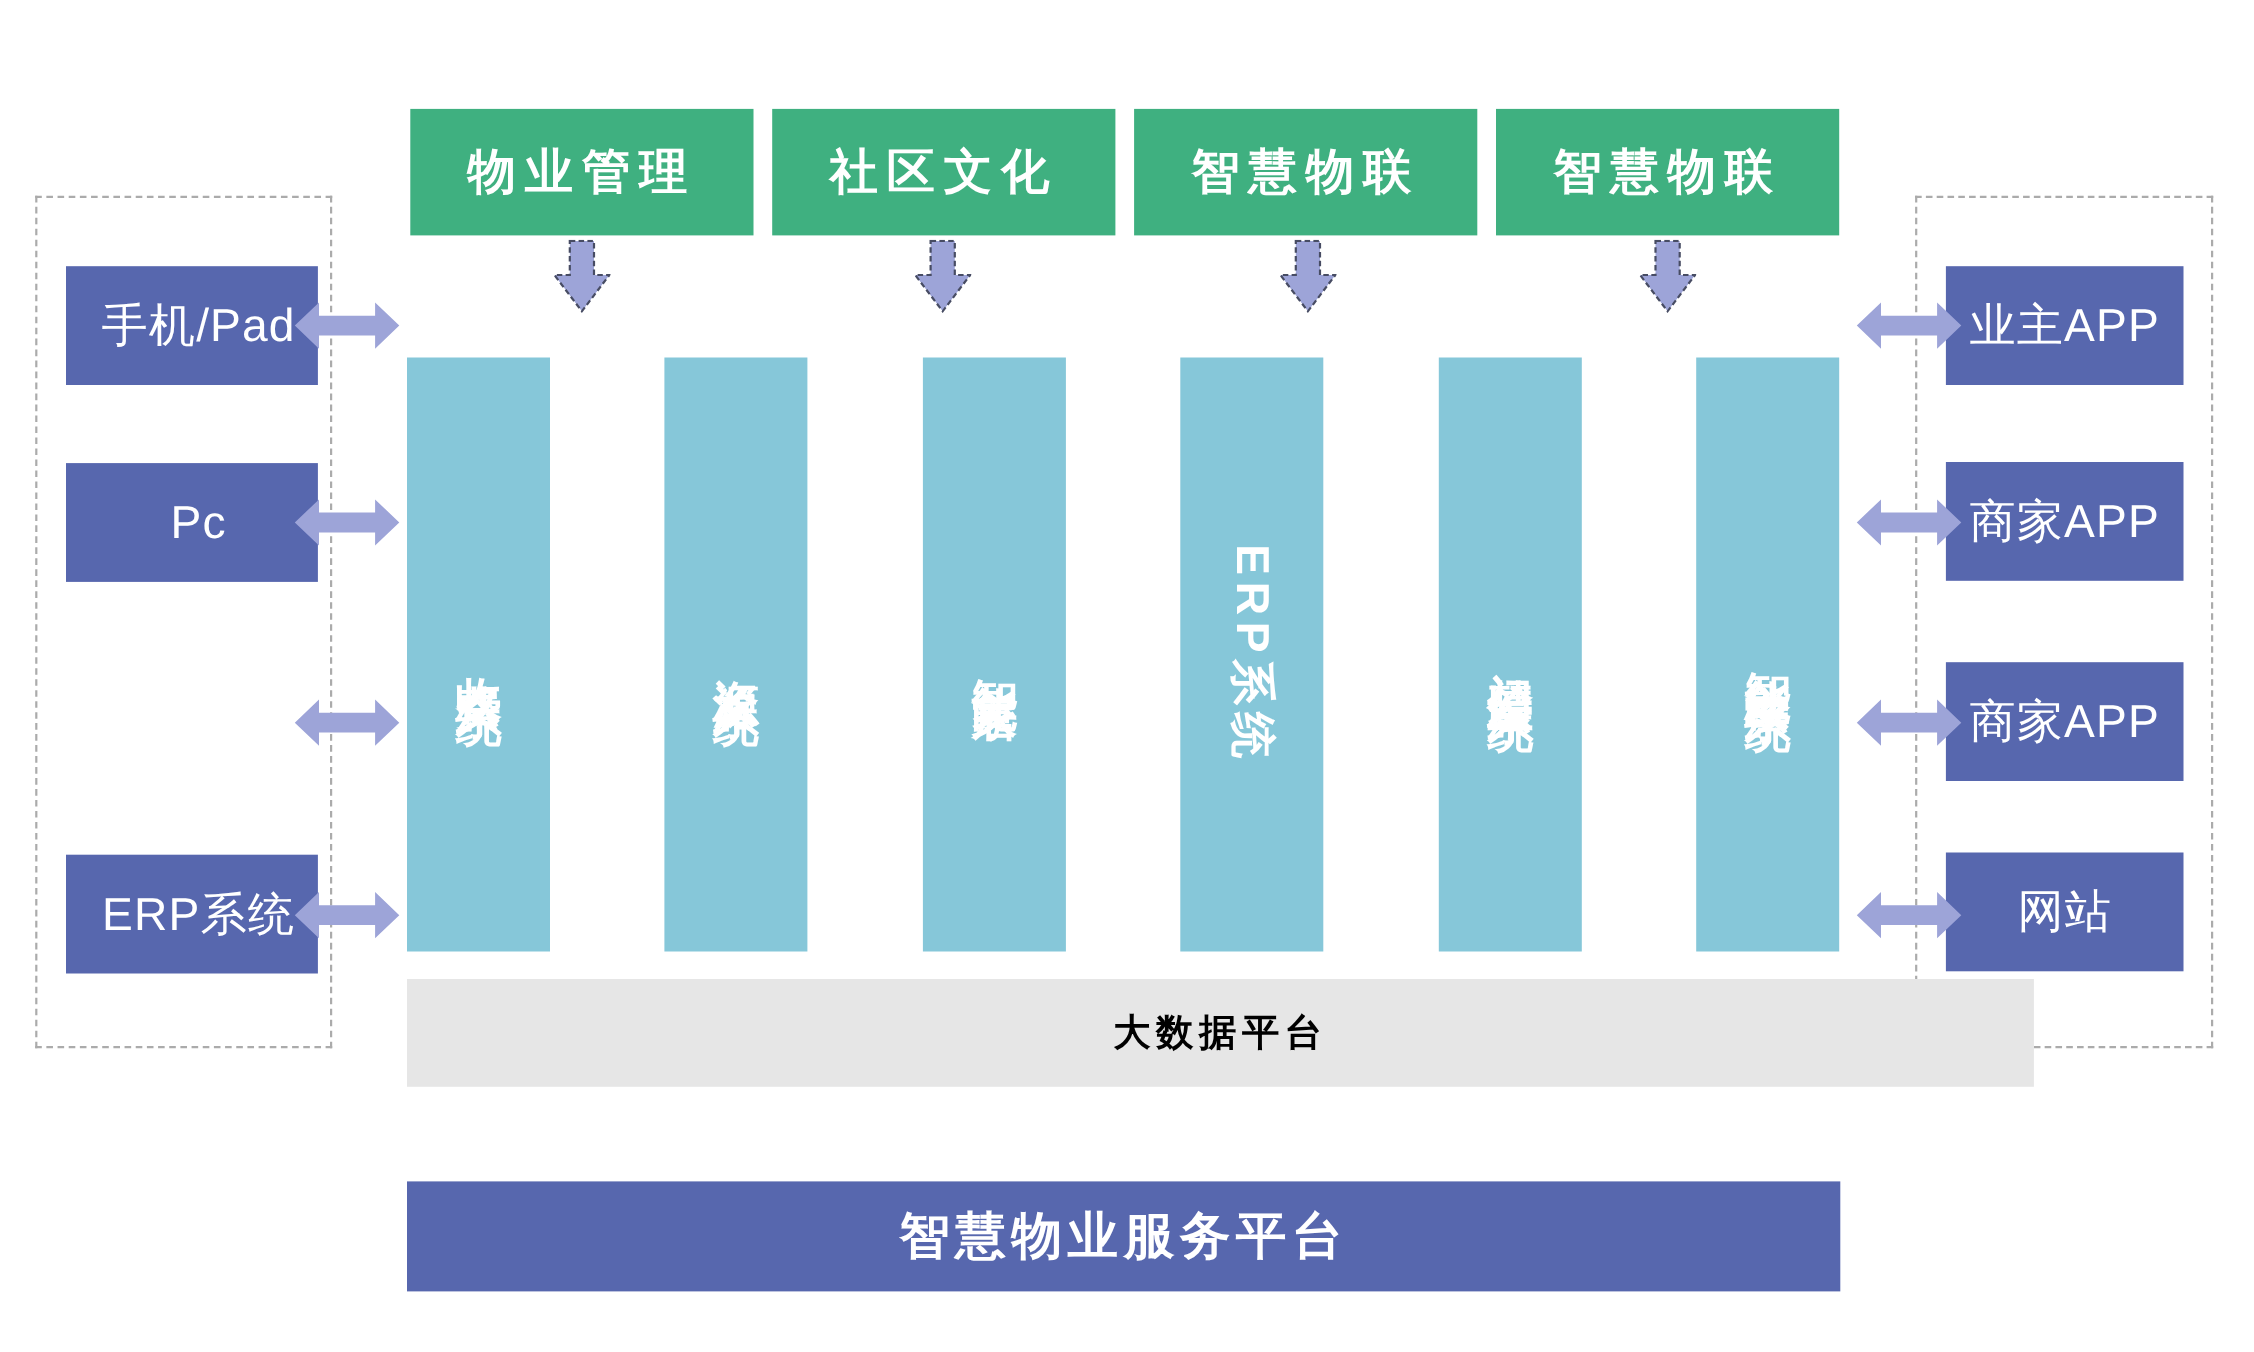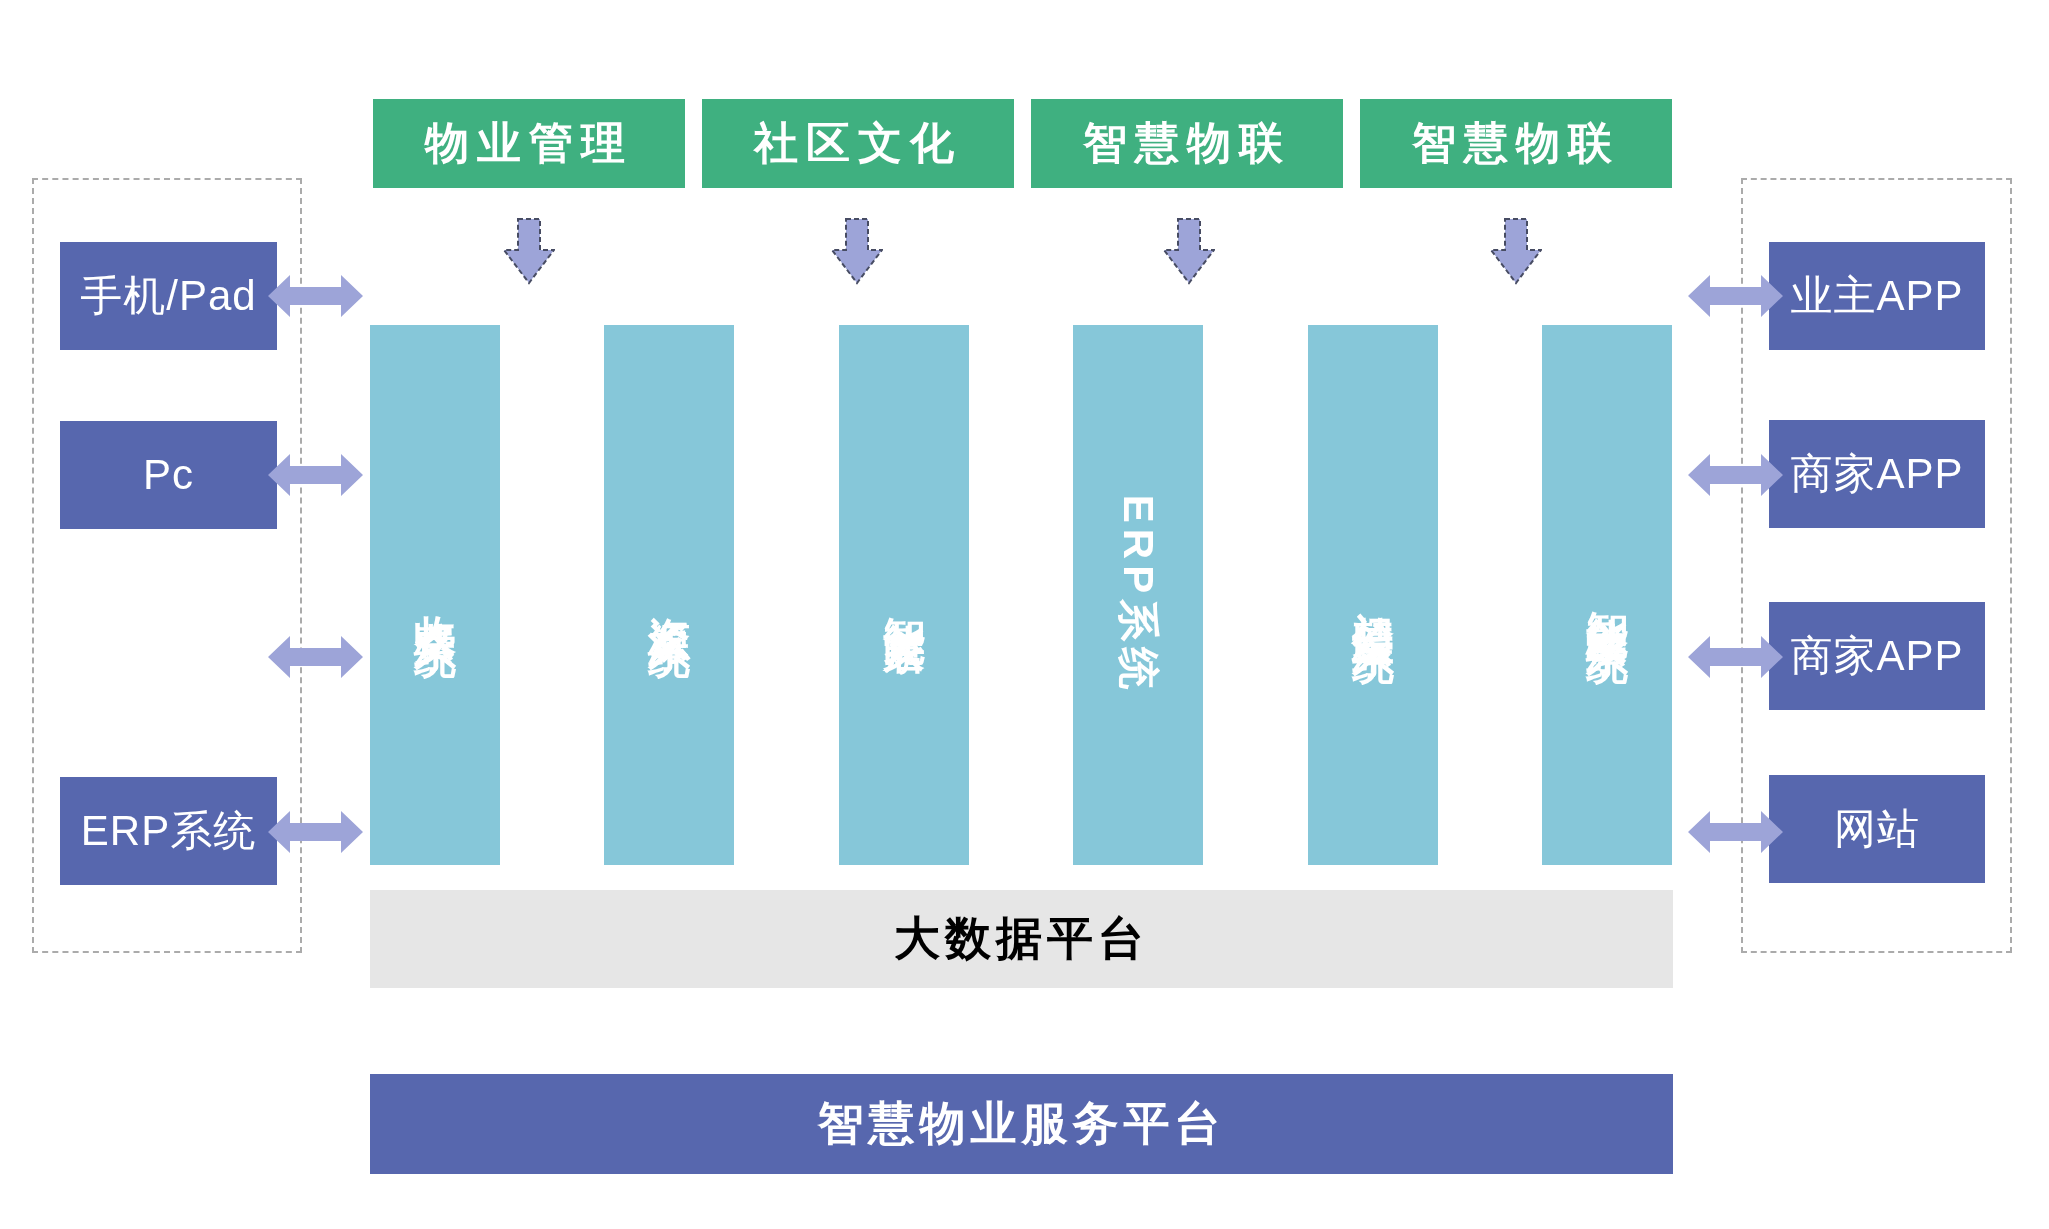--- a/index.html
+++ b/index.html
@@ -1,56 +1,56 @@
 <!DOCTYPE html>
 <html><head>
 <meta charset="utf-8">
 <style>
   html,body{margin:0;padding:0;background:#ffffff;}
   body{font-family:"Liberation Sans","DejaVu Sans",sans-serif;}
   #canvas{position:relative;width:2049px;height:1229px;background:#ffffff;overflow:hidden;}
 
   
-  .module-box{position:absolute;top:99px;height:89px;width:312px;background:#3FB080;
+  .module-box{position:absolute;top:99px;height:115px;width:312px;background:#3FB080;
     display:flex;align-items:center;justify-content:center;color:#ffffff;
     font-size:44px;font-weight:bold;letter-spacing:8px;}
   .m0{left:373px}.m1{left:702px}.m2{left:1031px}.m3{left:1360px}
 
   
   .down-arrow{position:absolute;top:218px;width:52px;height:67px;}
   .da0{left:503px}.da1{left:831px}.da2{left:1163px}.da3{left:1490px}
 
   
   .side-panel{position:absolute;top:178px;height:775px;border:2px dashed #ABABAB;box-sizing:border-box;background:transparent;}
   .devices-panel{left:32px;width:270px;}
   .apps-panel{left:1741px;width:271px;}
 
   
   .side-box{position:absolute;height:108px;background:#5767AE;display:flex;align-items:center;justify-content:center;
     color:#ffffff;font-size:42px;letter-spacing:1px;}
-  .device-box{left:60px;width:217px;}
+  .device-box{left:60px;width:217px;padding-left:12px;}
   .app-box{left:1769px;width:216px;}
   .d0{top:242px}.d1{top:421px}.d2{top:602px}.d3{top:777px}
   .a0{top:242px}.a1{top:420px}.a2{top:602px}.a3{top:775px}
 
   
   .h-arrow{position:absolute;width:97px;height:48px;}
   .h-left{left:267px}.h-right{left:1687px}
   .r0{top:272px}.r1{top:451px}.r2{top:633px}.r3{top:808px}
 
   
   .system-column{position:absolute;top:325px;height:540px;width:130px;background:#86C7D9;
     display:flex;align-items:center;justify-content:center;color:#ffffff;}
   .c0{left:370px}.c1{left:604px}.c2{left:839px}.c3{left:1073px}.c4{left:1308px}.c5{left:1542px}
   .vtext{writing-mode:vertical-rl;text-orientation:upright;font-size:42px;font-weight:bold;letter-spacing:6px;line-height:130px;}
   .rtext{transform:rotate(90deg);white-space:nowrap;font-size:42px;font-weight:bold;letter-spacing:6px;}
 
   
-  .data-bar{position:absolute;left:370px;top:890px;width:1303px;height:98px;background:#E6E6E6;
-    display:flex;align-items:center;justify-content:center;color:#000000;font-size:46px;font-weight:bold;letter-spacing:5px;}
+  .data-bar{position:absolute;left:370px;top:890px;width:1479px;height:98px;background:#E6E6E6;
+    display:flex;align-items:center;justify-content:center;color:#000000;font-size:34px;font-weight:bold;letter-spacing:5px;}
   .service-bar{position:absolute;left:370px;top:1034px;width:1303px;height:100px;background:#5767AE;
     display:flex;align-items:center;justify-content:center;color:#ffffff;font-size:46px;font-weight:bold;letter-spacing:5px;margin-top:40px;}
 </style>
 </head>
 <body>
 
 <div id="canvas">
 
   <div class="module-box m0">
       <span>物业管理</span>

